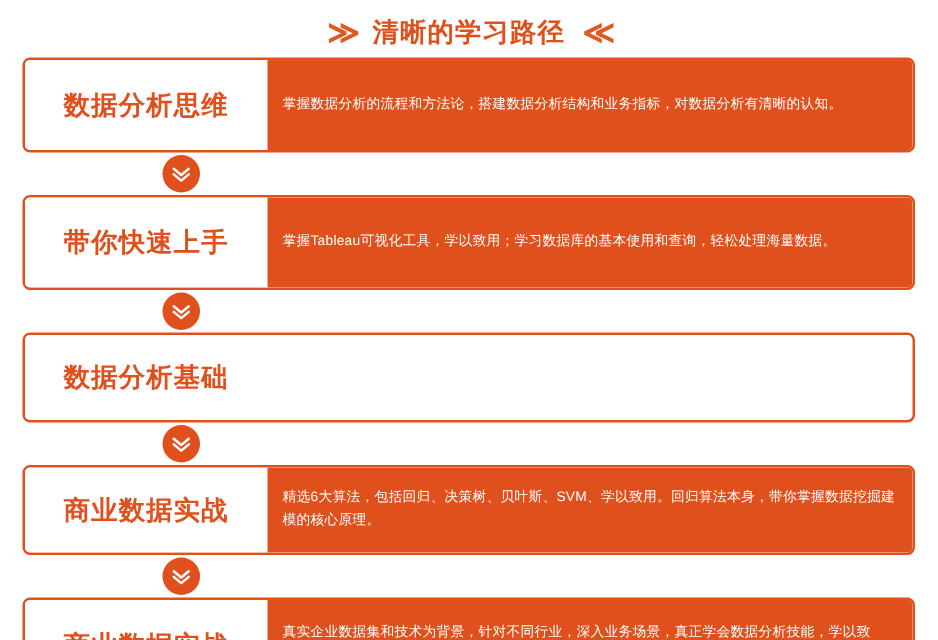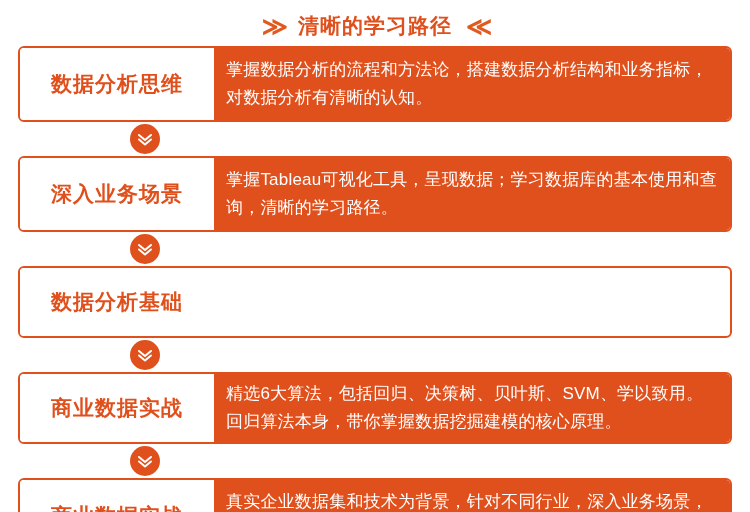--- a/index.html
+++ b/index.html
@@ -69,21 +69,21 @@
     font-weight: bold;
     letter-spacing: 1px;
     background: #ffffff;
     box-sizing: border-box;
     padding: 0 4px;
   }
   .step-desc {
     flex: 1 1 auto;
     background: #e0501c;
     color: #ffffff;
-    font-size: 17px;
+    font-size: 11px;
     line-height: 1.62;
     padding: 9px 12px 9px 12px;
     display: flex;
     align-items: center;
     box-sizing: border-box;
     letter-spacing: 0.2px;
   }
 
   
   .h2 { height: 76px; }
@@ -131,22 +131,22 @@
     <div class="connector">
       <div class="chev-circle">
         <svg width="18" height="14" viewBox="0 0 18 14" aria-hidden="true">
           <polyline points="3,3 9,8 15,3" fill="none" stroke="#ffffff" stroke-width="2" stroke-linecap="round" stroke-linejoin="round"></polyline>
           <polyline points="3,7.5 9,12.5 15,7.5" fill="none" stroke="#ffffff" stroke-width="2" stroke-linecap="round" stroke-linejoin="round"></polyline>
         </svg>
       </div>
     </div>
 
     <div class="step h2">
-      <div class="step-label">深入业务场景</div>
-      <div class="step-desc">掌握Tableau可视化工具，呈现数据；学习数据库的基本使用和查询，清晰的学习路径。</div>
+      <div class="step-label">带你快速上手</div>
+      <div class="step-desc">掌握Tableau可视化工具，学以致用；学习数据库的基本使用和查询，轻松处理海量数据。</div>
     </div>
 
     <div class="connector">
       <div class="chev-circle">
         <svg width="18" height="14" viewBox="0 0 18 14" aria-hidden="true">
           <polyline points="3,3 9,8 15,3" fill="none" stroke="#ffffff" stroke-width="2" stroke-linecap="round" stroke-linejoin="round"></polyline>
           <polyline points="3,7.5 9,12.5 15,7.5" fill="none" stroke="#ffffff" stroke-width="2" stroke-linecap="round" stroke-linejoin="round"></polyline>
         </svg>
       </div>
     </div>

